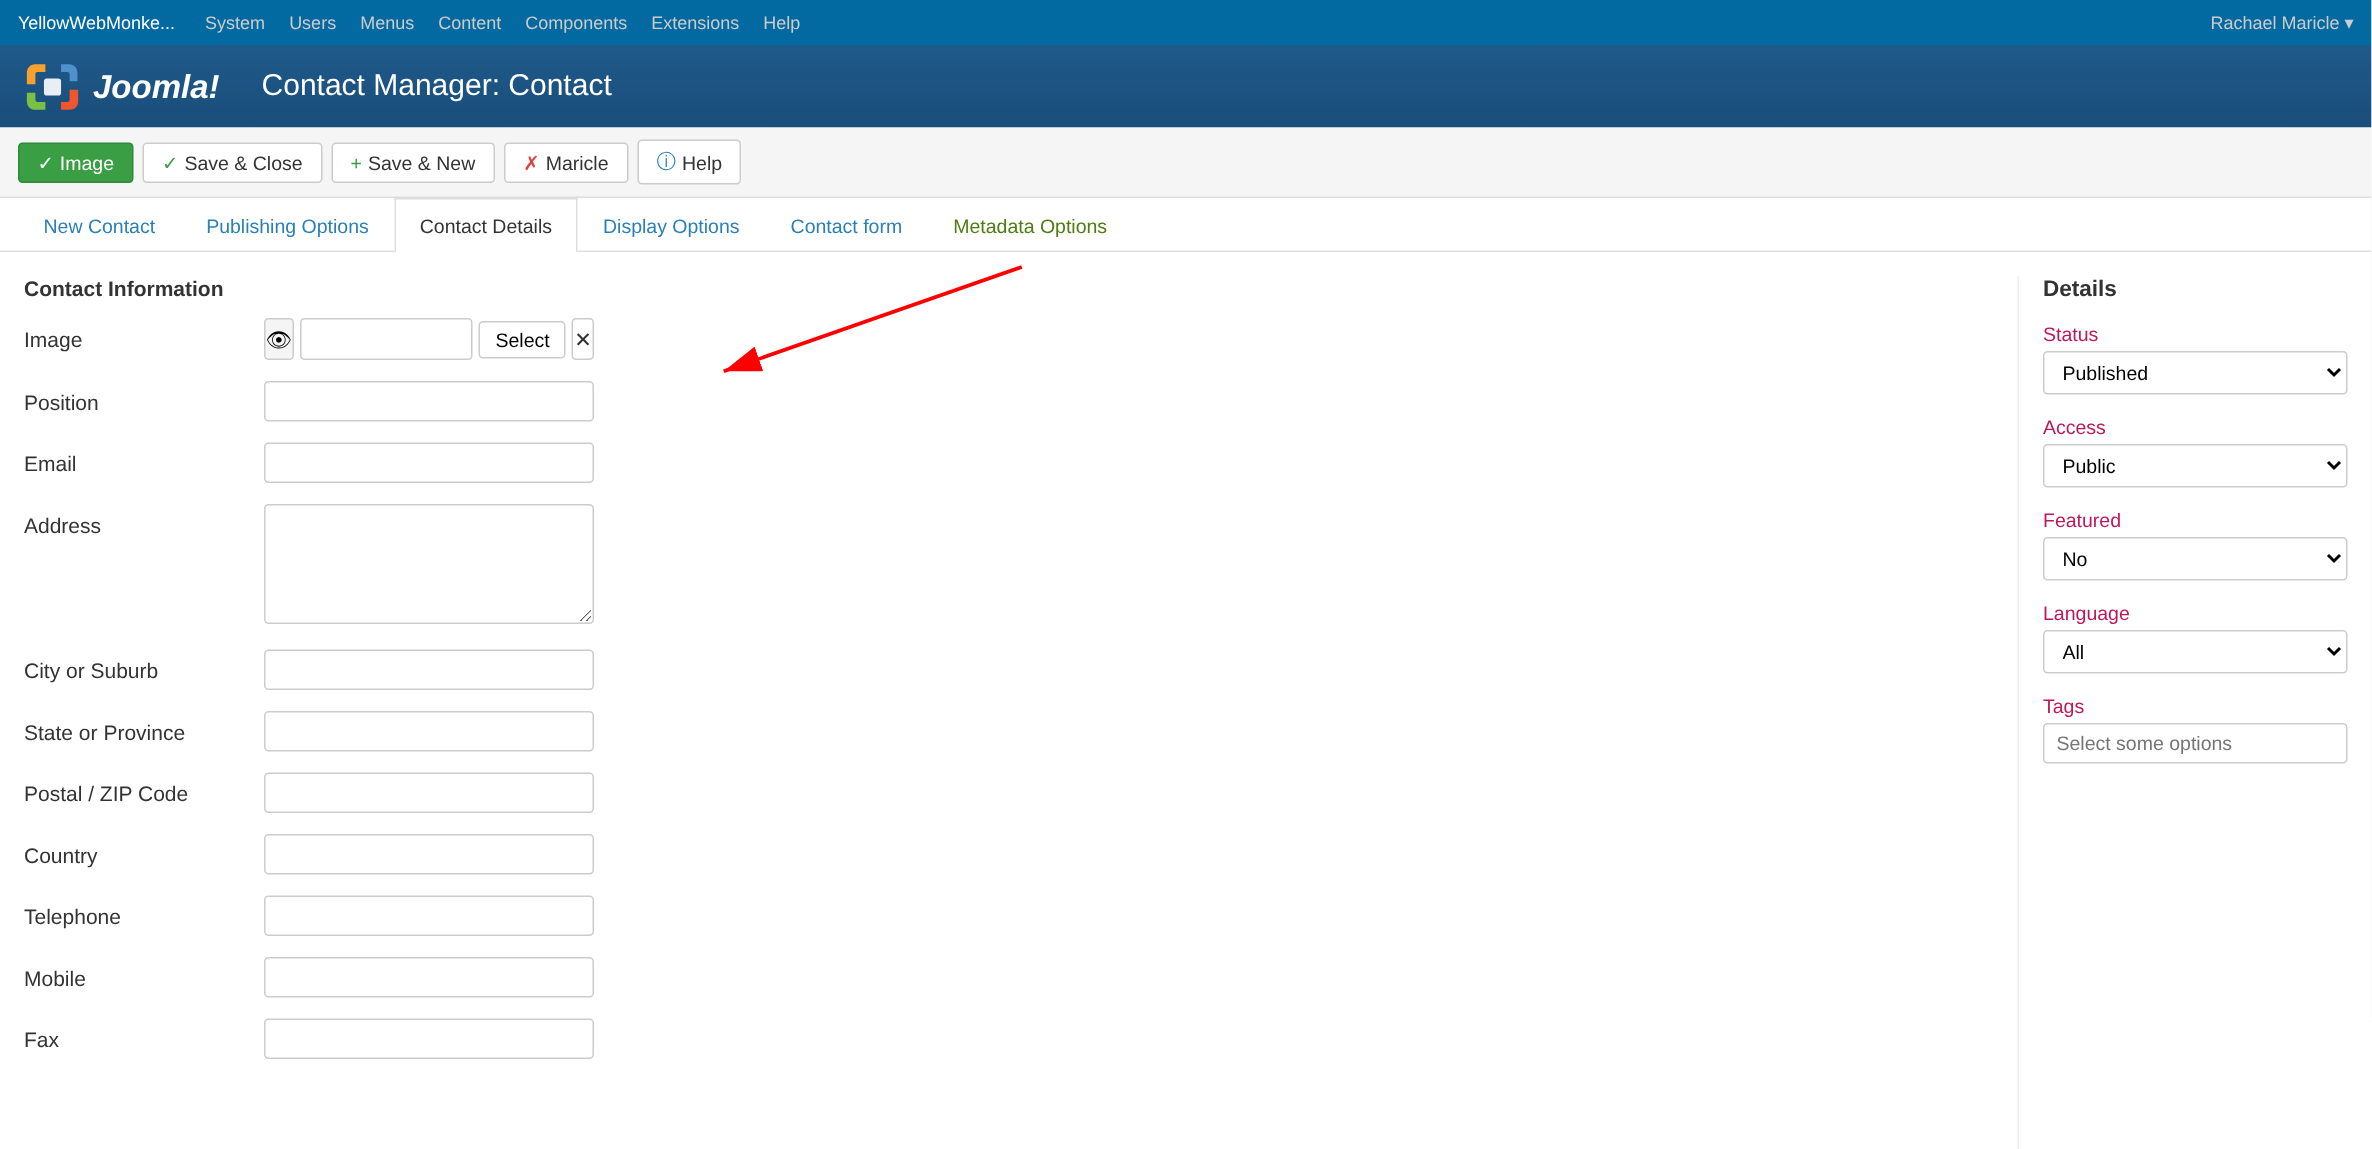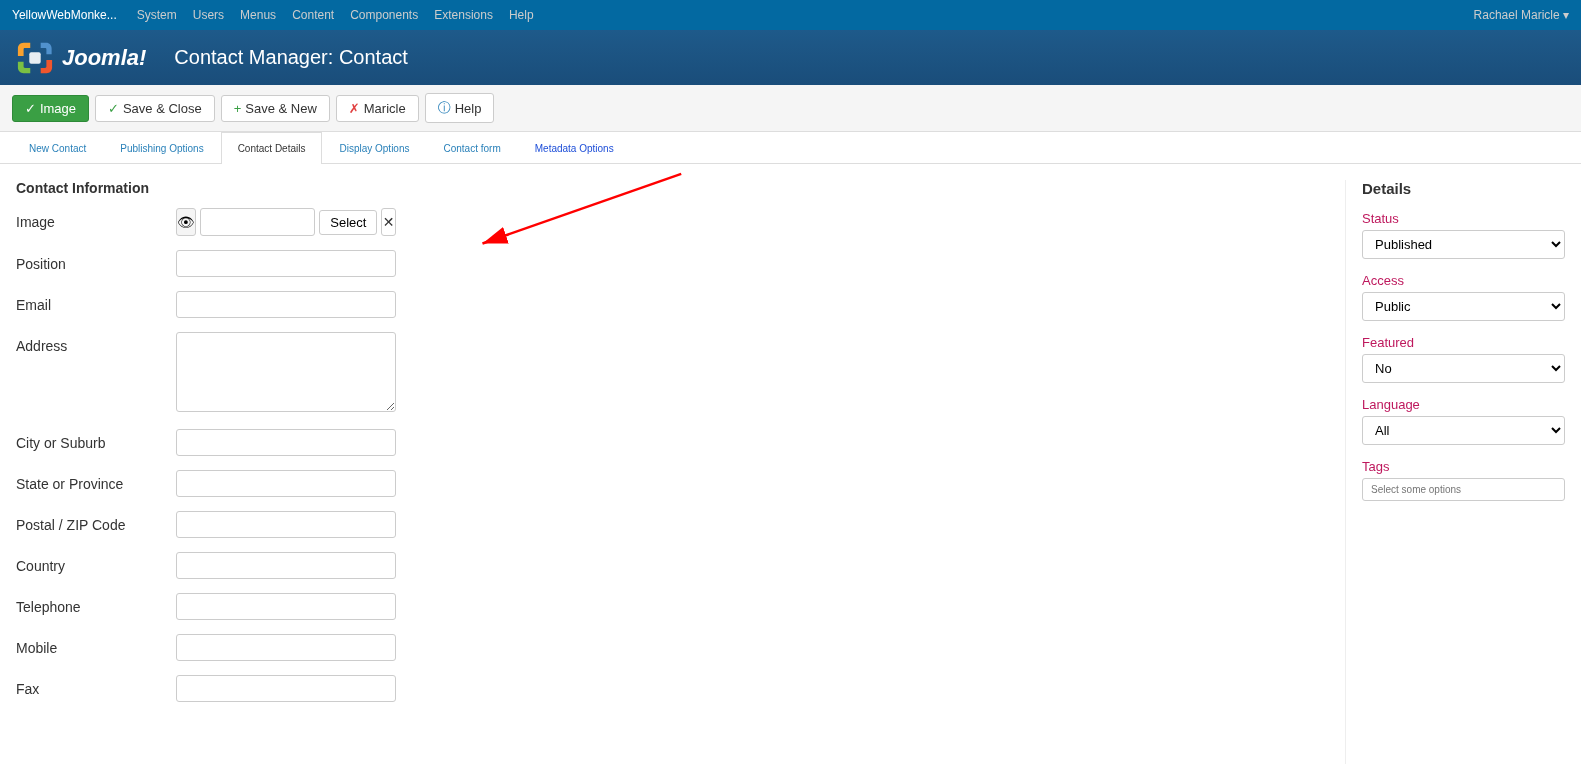--- a/index.html
+++ b/index.html
@@ -89,21 +89,21 @@
       border-bottom: 1px solid #ddd;
       padding: 0 12px;
       display: flex;
       align-items: flex-end;
       gap: 0;
       position: relative;
     }
     .tab-item {
       padding: 10px 16px;
       cursor: pointer;
-      font-size: 10px;
+      font-size: 13px;
       color: #2980b9;
       border: 1px solid transparent;
       border-bottom: none;
       margin-bottom: -1px;
       white-space: nowrap;
       text-align: center;
     }
     .tab-item.active {
       background: #fff;
       border-color: #ddd;
@@ -240,21 +240,21 @@
       border-radius: 3px;
       font-size: 13px;
       background: #fff;
       appearance: auto;
     }
     .tags-input {
       width: 100%;
       padding: 5px 8px;
       border: 1px solid #ccc;
       border-radius: 3px;
-      font-size: 10px;
+      font-size: 13px;
       color: #aaa;
       background: #fff;
     }
 
     
     .arrow-overlay {
       position: absolute;
       top: 0;
       left: 0;
       width: 100%;
@@ -328,21 +328,21 @@
   </div>
   <div class="tab-item active">
     <span>Contact Details</span>
   </div>
   <div class="tab-item" style="color:#2980b9;">
     <span>Display Options</span>
   </div>
   <div class="tab-item" style="color:#2980b9;">
     <span>Contact form</span>
   </div>
-  <div class="tab-item" style="color:#1d4ed8;">
+  <div class="tab-item" style="color:#4d7c0f;">
     <span>Metadata Options</span>
   </div>
 </div>
 
 <div class="main-content">
 
   <svg class="arrow-overlay" viewBox="0 0 1200 620" xmlns="http://www.w3.org/2000/svg" style="position:absolute;top:0;left:0;width:100%;height:100%;pointer-events:none;z-index:10;">
     <defs>
       <marker id="arrowhead" markerWidth="10" markerHeight="7" refX="10" refY="3.5" orient="auto">
         <polygon points="0 0, 10 3.5, 0 7" fill="red"></polygon>

